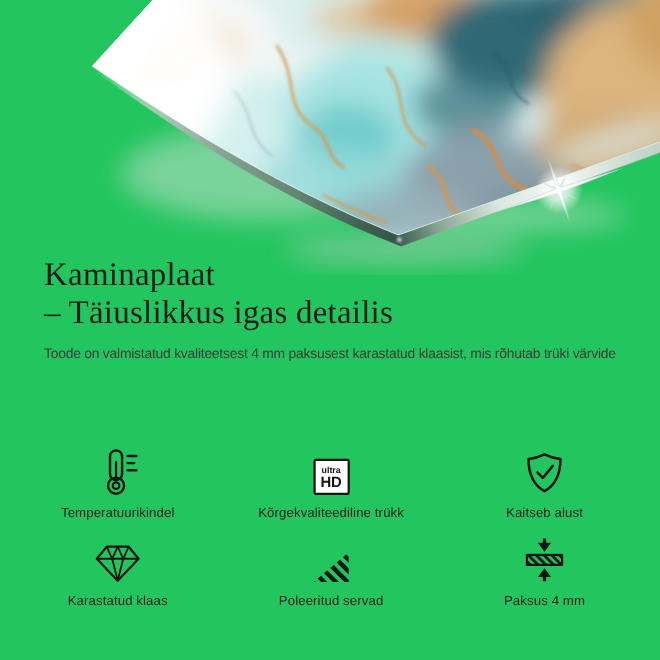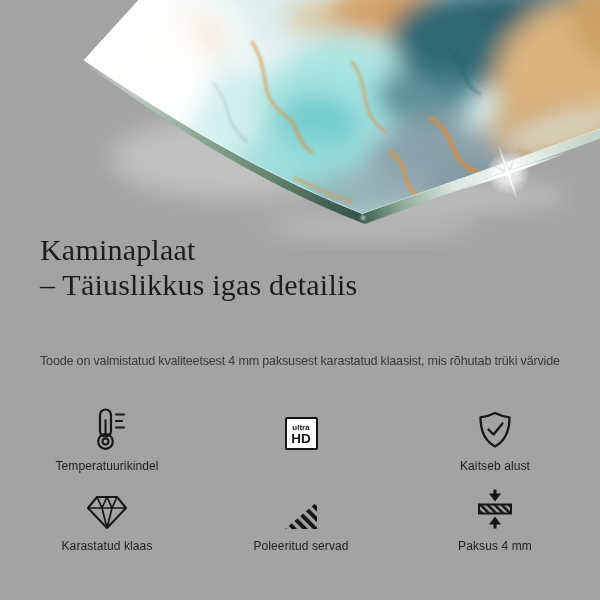--- a/index.html
+++ b/index.html
@@ -1,30 +1,30 @@
 <!DOCTYPE html>
 <html><head>
 <meta charset="utf-8">
 <style>
   html,body{margin:0;padding:0;width:600px;height:600px;background:#ffffff;}
   body{font-family:"Liberation Sans","DejaVu Sans",sans-serif;-webkit-font-smoothing:antialiased;}
-  .page{position:relative;width:600px;height:600px;background:#a3a3a3;overflow:hidden;}
+  .page{position:relative;width:600px;height:600px;background:#22c55e;overflow:hidden;}
 
   .hero{position:absolute;top:0;left:0;display:block;}
 
   .title-block{
     position:absolute;left:40px;top:232px;
     font-family:"Liberation Serif","DejaVu Serif",serif;
     font-size:30px;line-height:35px;color:#1c1c1c;letter-spacing:0.2px;
   }
   .title-line{white-space:nowrap;}
 
   .desc{
     position:absolute;left:40px;top:308px;
-    font-size:12.6px;line-height:26px;color:#3a3a3a;letter-spacing:-0.2px;margin-top:40px;
+    font-size:12.6px;line-height:26px;color:#3a3a3a;letter-spacing:-0.2px;
   }
   .desc-line{white-space:nowrap;}
 
   .features{
     position:absolute;left:10px;top:404px;width:582px;
     display:grid;grid-template-columns:repeat(3,194px);grid-auto-rows:80px;
   }
   .feature{display:flex;flex-direction:column;align-items:center;}
   .icon-box{height:46px;display:flex;align-items:flex-end;justify-content:flex-end;}
   .feature-label{margin-top:9px;font-size:12px;color:#1d1d1d;letter-spacing:0.1px;white-space:nowrap;}
@@ -189,20 +189,21 @@
       <span class="feature-label">Temperatuurikindel</span>
     </div>
 
     <div class="feature">
       <div class="icon-box">
         <div class="uhd">
           <span class="uhd-top">ultra</span>
           <span class="uhd-bottom">HD</span>
         </div>
       </div>
+      <span class="feature-label">Kõrgekvaliteediline trükk</span>
     </div>
 
     <div class="feature">
       <div class="icon-box">
         <svg class="ic" width="38" height="40" viewBox="0 0 38 40" fill="none" stroke="#161616" stroke-width="2.3" stroke-linecap="round" stroke-linejoin="round">
           <path d="M19,3 C24,5.5 29.5,6.8 33.5,7.3 C33.5,19 30,30.5 19,36.5 C8,30.5 4.5,19 4.5,7.3 C8.5,6.8 14,5.5 19,3 Z"></path>
           <path d="M12.5,19.5 L17.5,24.5 L26.5,13.5"></path>
         </svg>
       </div>
       <span class="feature-label">Kaitseb alust</span>

